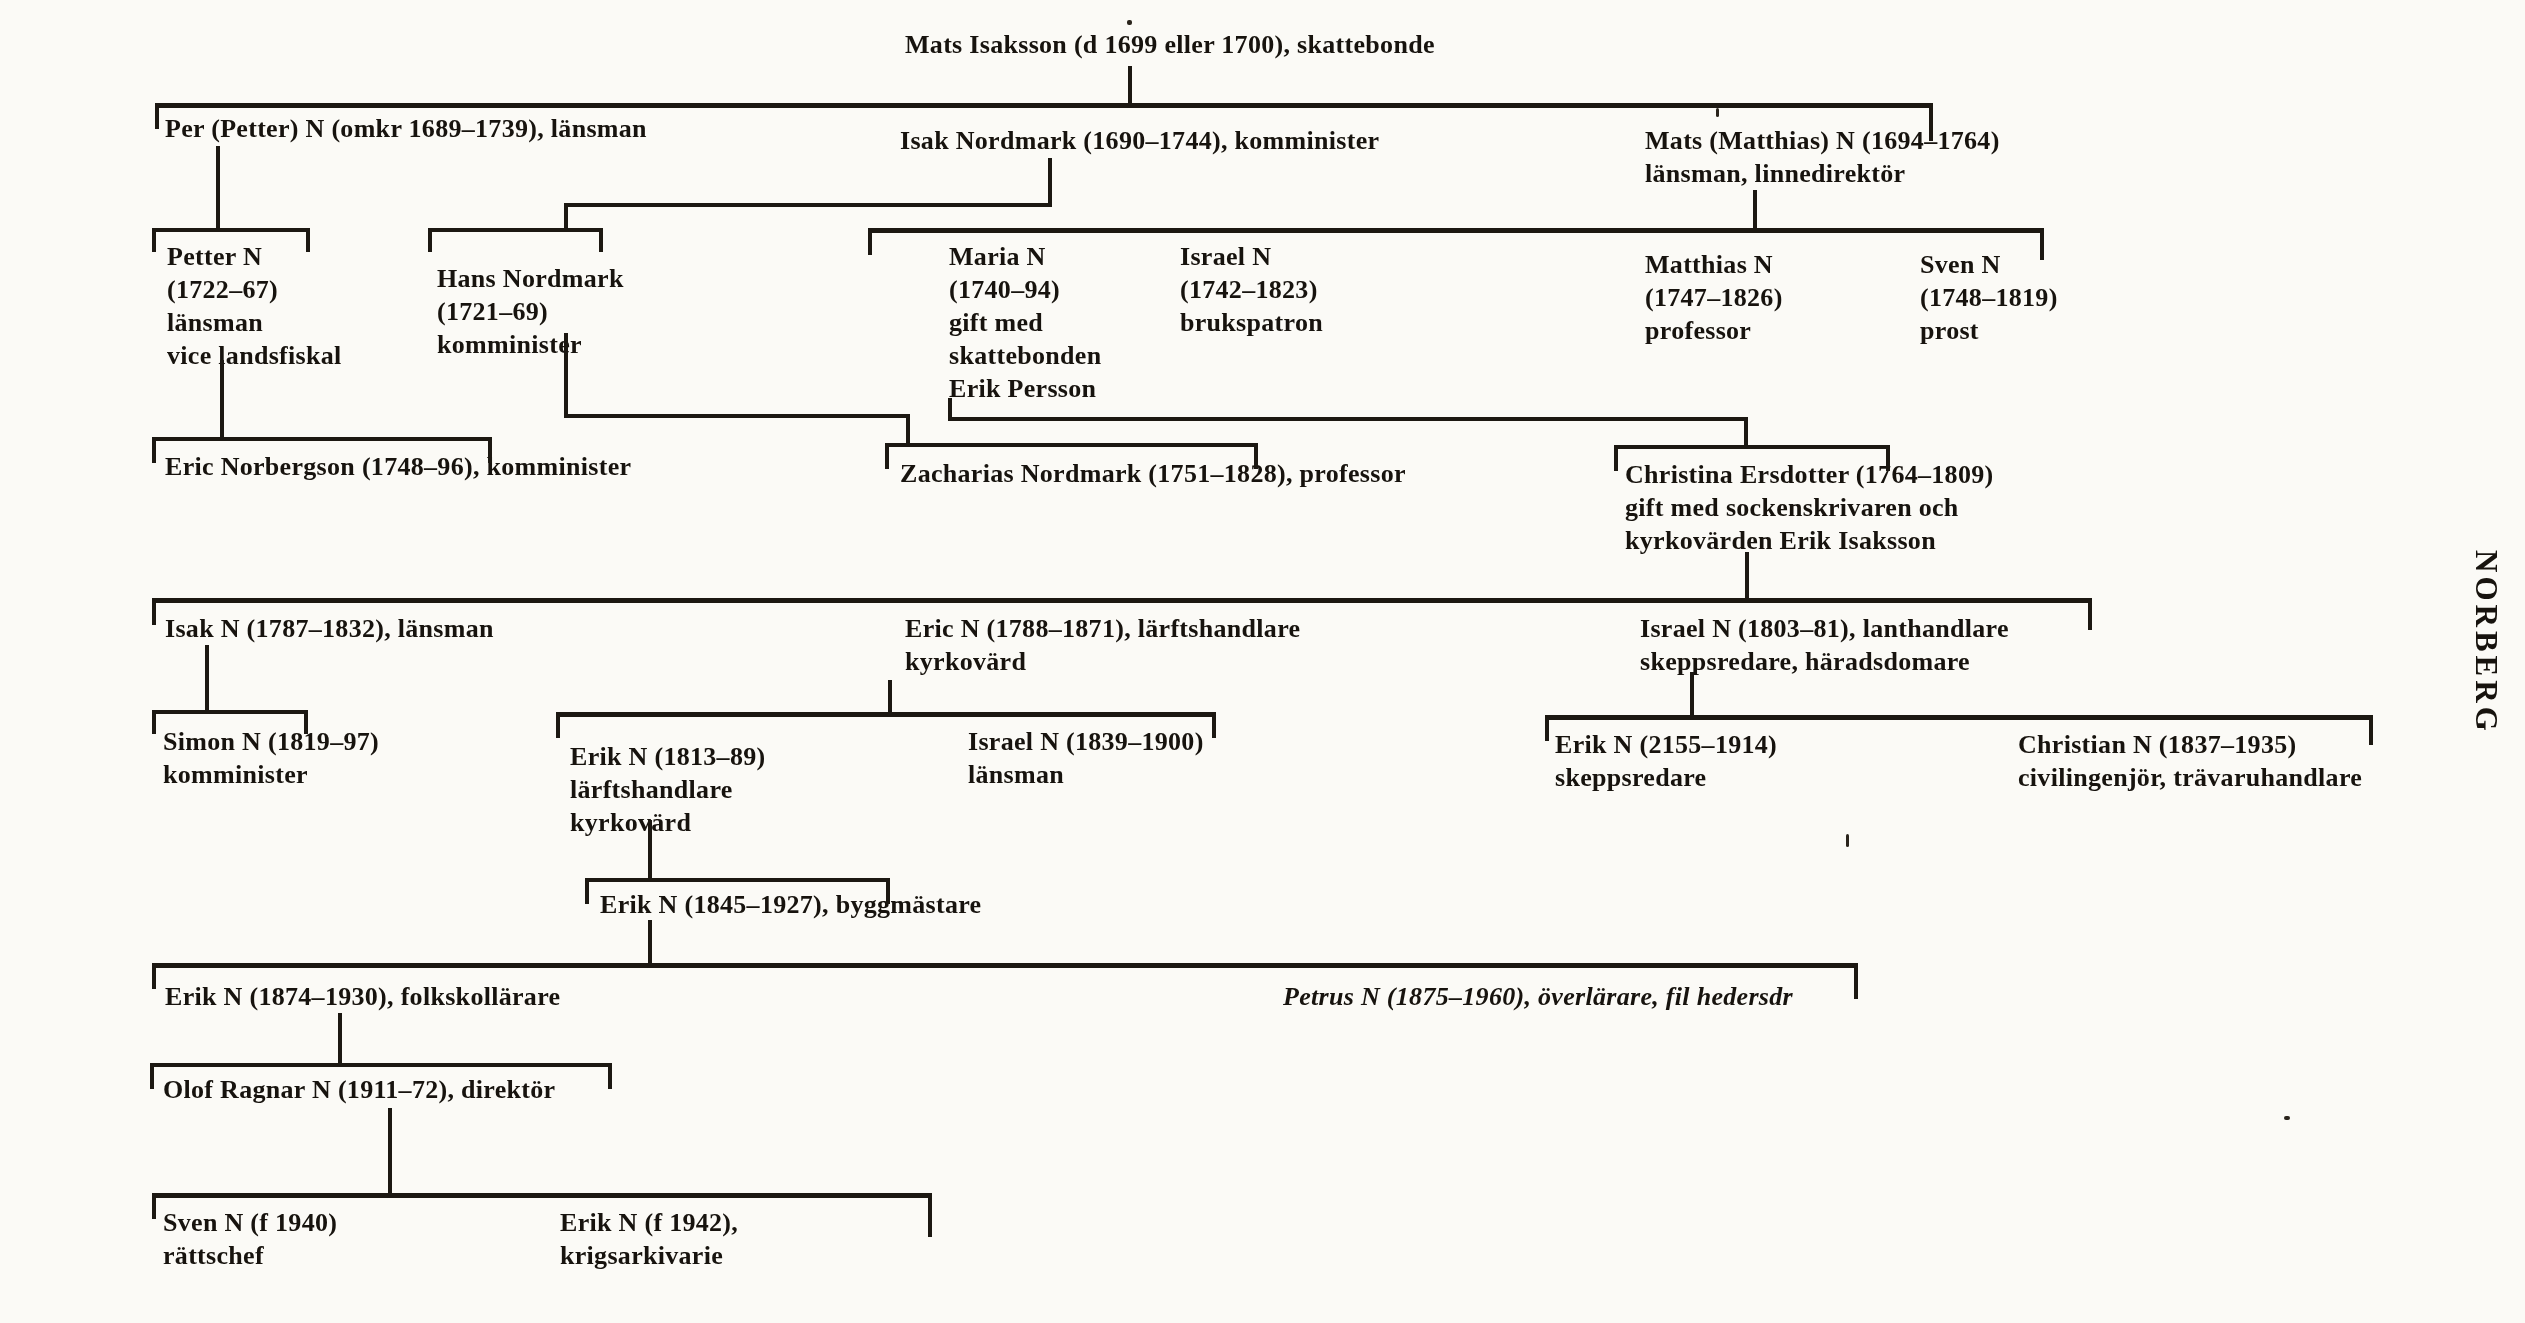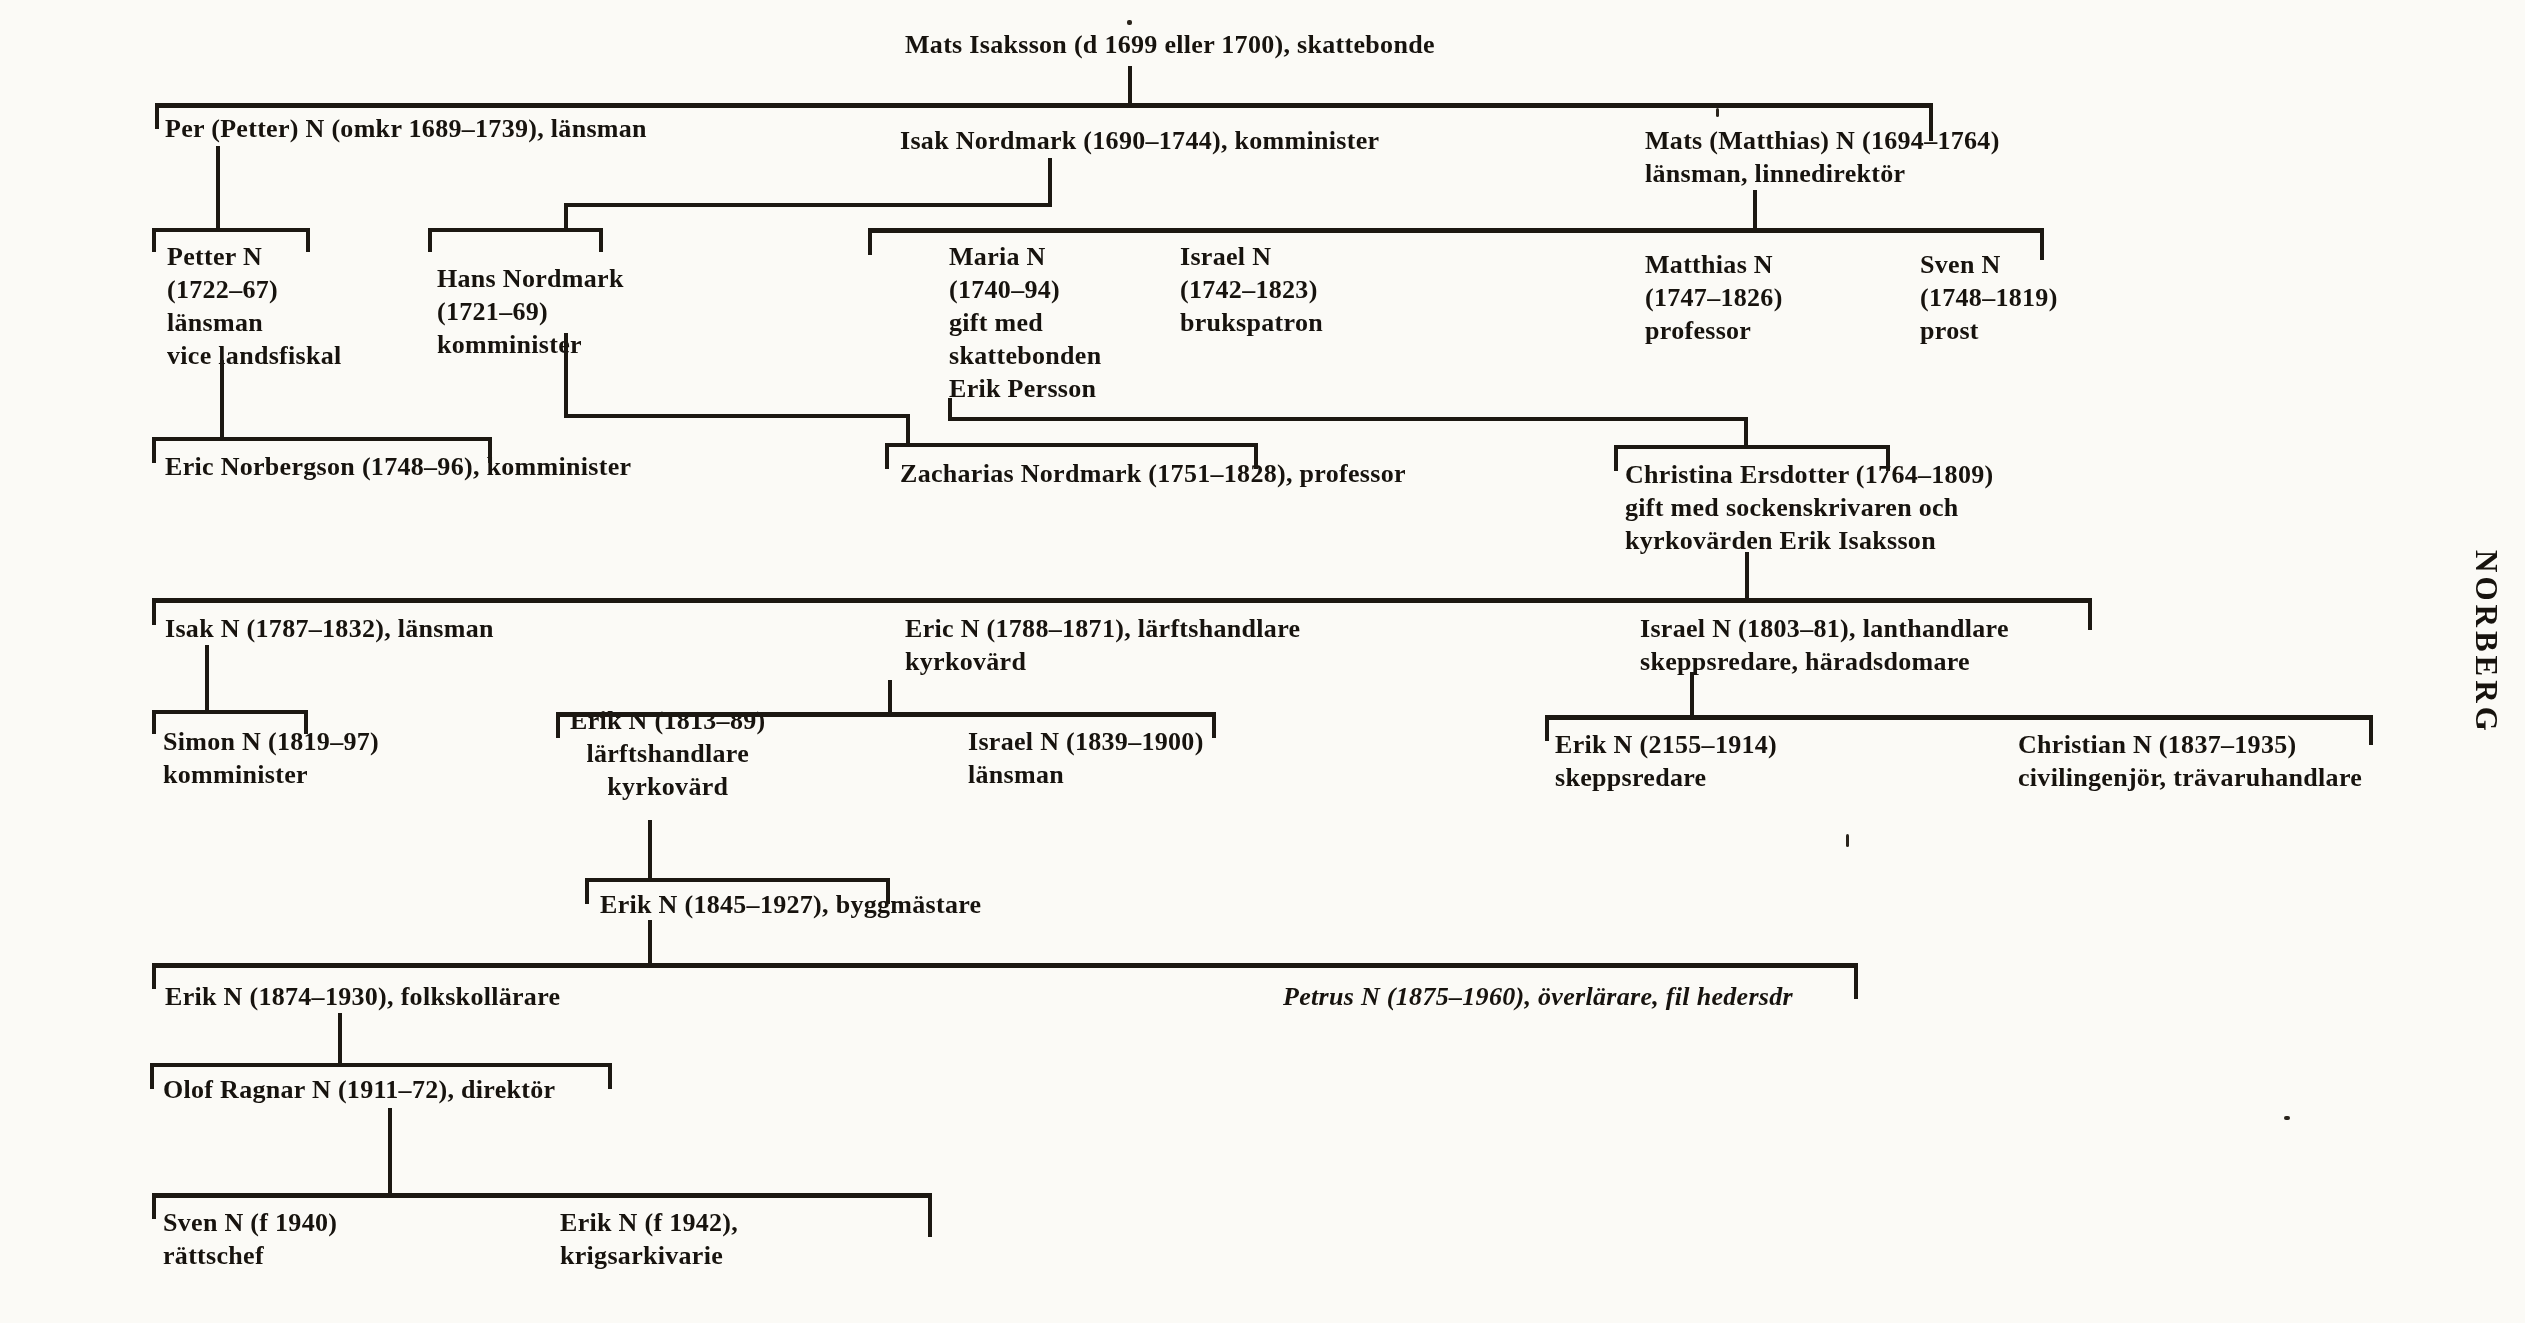--- a/index.html
+++ b/index.html
@@ -121,21 +121,21 @@
   <div class="person" style="left:1640px;top:612px;">
     <span class="tl">Israel N (1803–81), lanthandlare</span>
     <span class="tl">skeppsredare, häradsdomare</span>
   </div>
 
   <div class="person" style="left:163px;top:725px;">
     <span class="tl">Simon N (1819–97)</span>
     <span class="tl">komminister</span>
   </div>
 
-  <div class="person" style="left:570px;top:704px;text-align:center;">
+  <div class="person" style="left:570px;top:740px;">
     <span class="tl">Erik N (1813–89)</span>
     <span class="tl">lärftshandlare</span>
     <span class="tl">kyrkovärd</span>
   </div>
 
   <div class="person" style="left:968px;top:725px;">
     <span class="tl">Israel N (1839–1900)</span>
     <span class="tl">länsman</span>
   </div>
 

